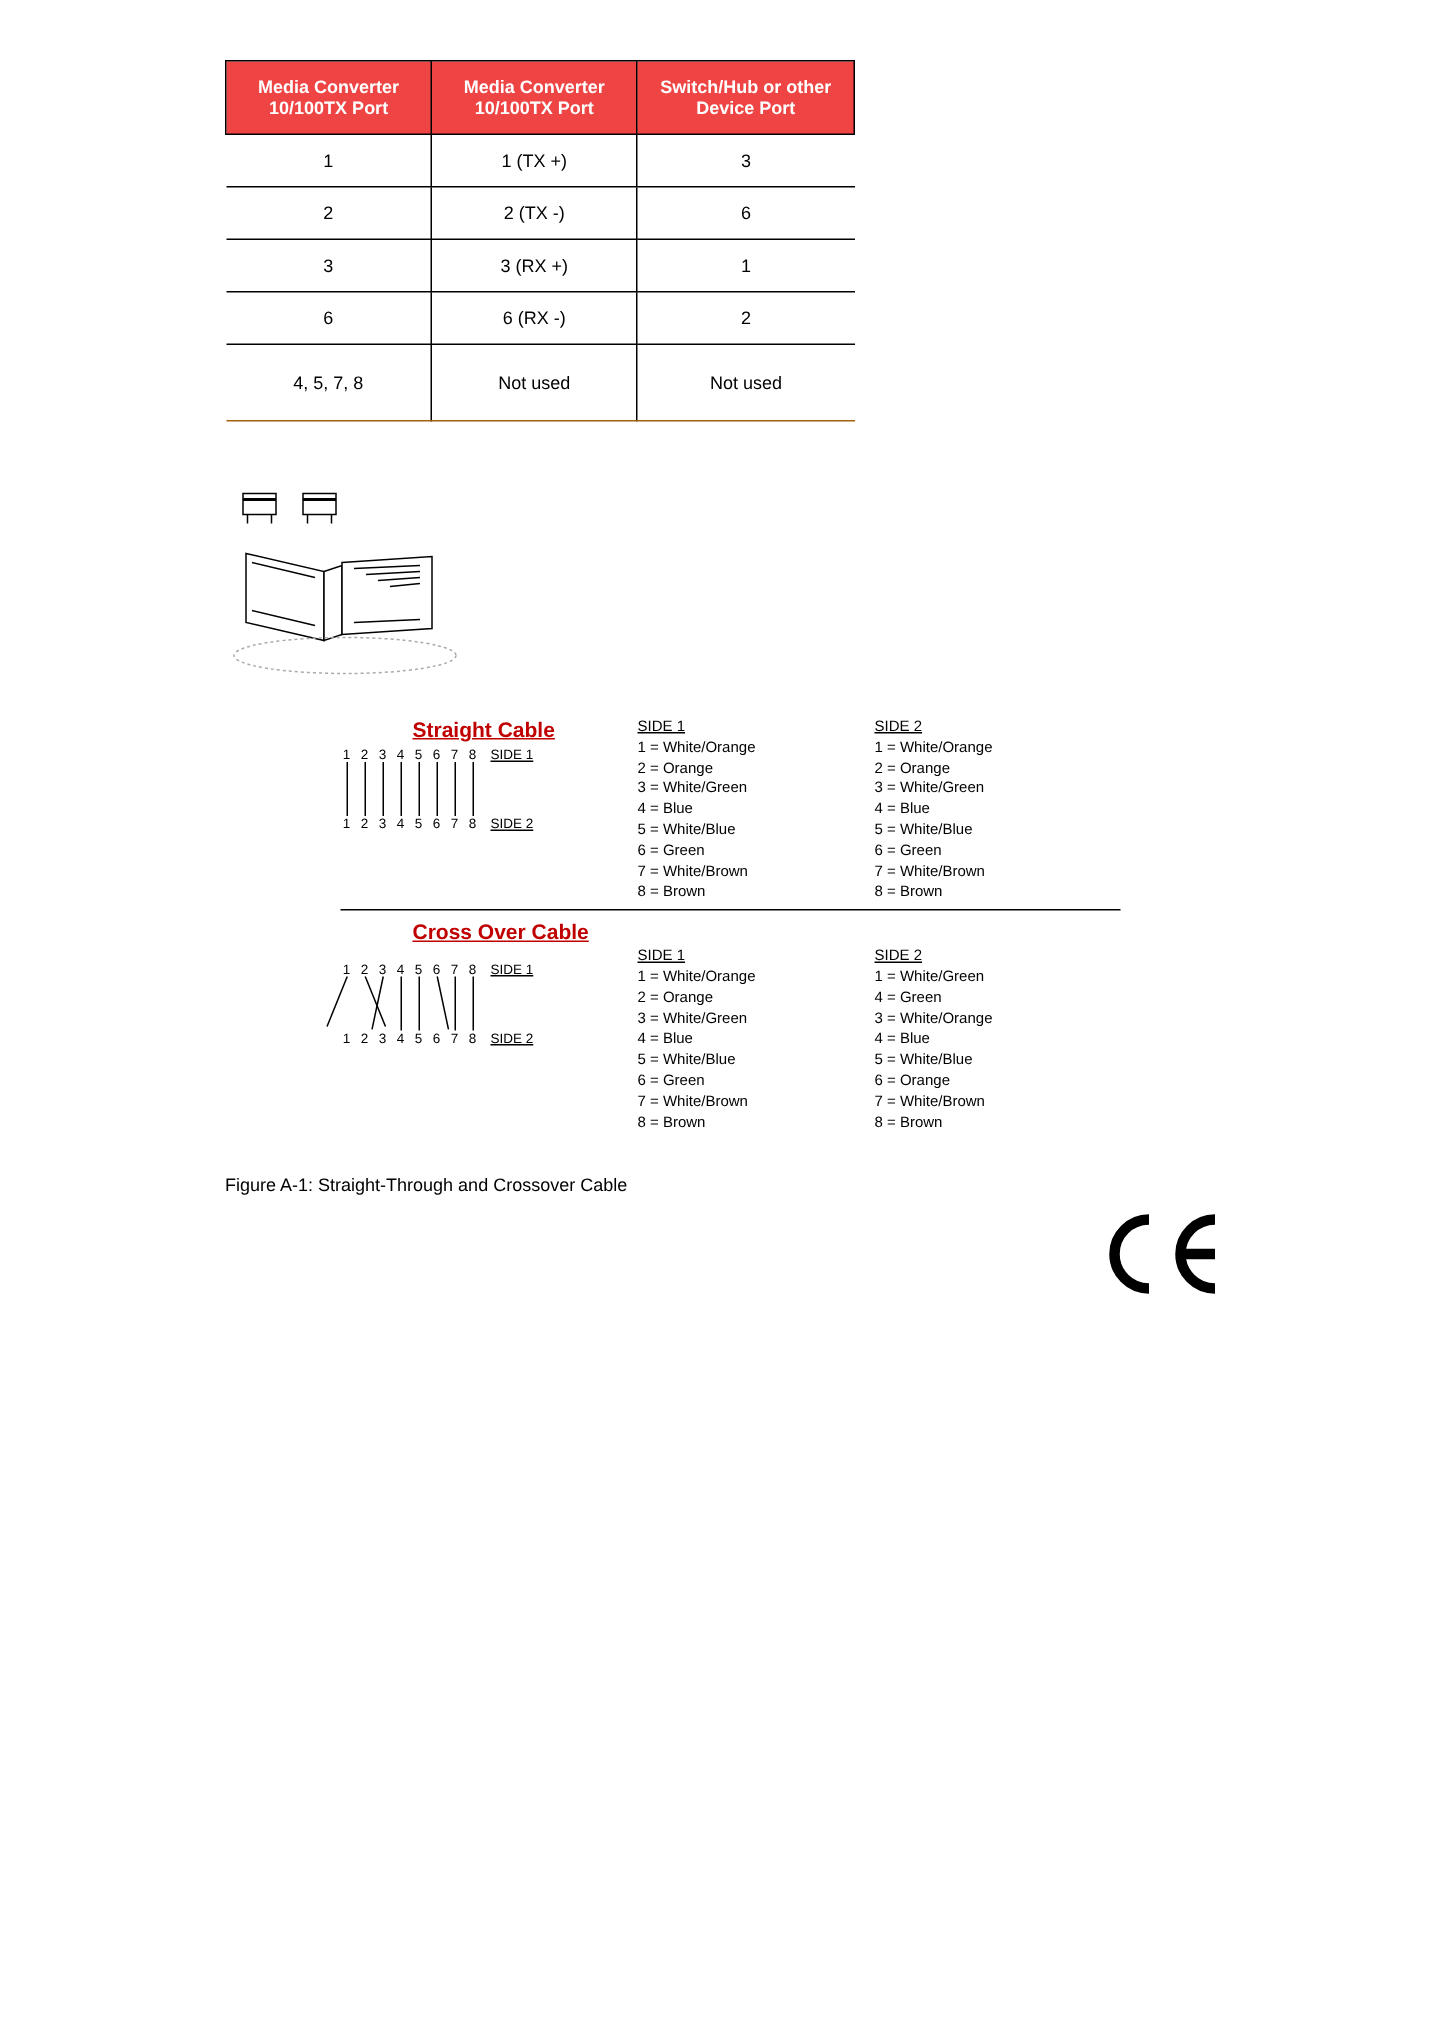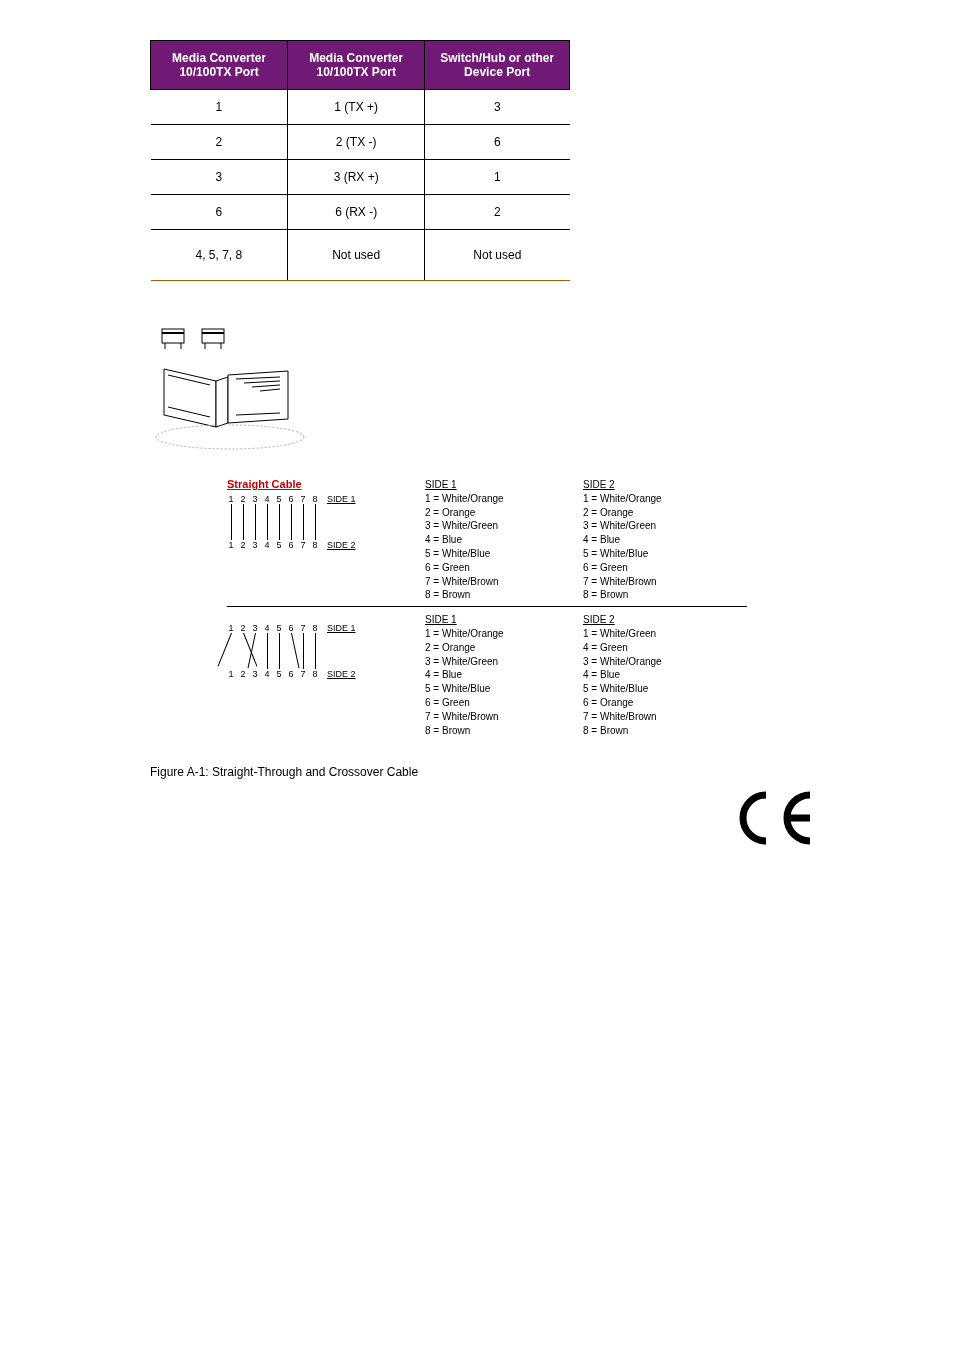--- a/index.html
+++ b/index.html
@@ -18,21 +18,21 @@
     border-collapse: collapse;
     width: 420px;
     margin-bottom: 30px;
   }
   .pin-table th, .pin-table td {
     padding: 10px 8px;
     text-align: center;
     font-size: 12px;
   }
   .pin-table thead th {
-    background: #701a75;
+    background: #ef4444;
     color: #fff;
     font-weight: bold;
     border: 1px solid #000;
   }
   .pin-table tbody td {
     border: 1px solid #000;
   }
   .pin-table tbody td:first-child {
     border-left: none;
   }
@@ -56,21 +56,22 @@
   .wiring-figure {
     margin: 14px auto 28px auto;
     width: 520px;
     font-family: Tahoma, Arial, sans-serif;
     font-size: 10px;
   }
   .wiring-figure .title {
     font-weight: bold;
     color: #c00000;
     text-decoration: underline;
-    font-size: 11px;
+    font-size: 14px;
+    margin-left: 48px;
   }
   .wiring-figure .side-label {
     text-decoration: underline;
     font-size: 10px;
   }
   .wiring-figure .row {
     display: flex;
     gap: 28px;
   }
   .wiring-figure .diagram-box {
@@ -269,20 +270,21 @@
         <div>4 = Blue</div>
         <div>5 = White/Blue</div>
         <div>6 = Green</div>
         <div>7 = White/Brown</div>
         <div>8 = Brown</div>
       </div>
     </div>
 
     <div class="divider"></div>
 
+    <div class="title">Cross Over Cable</div>
     <div class="row" style="align-items:flex-start; margin-top:2px;">
       <div class="diagram-box">
         <div class="pins-row" style="margin-top:10px;">
           <span class="pin">1</span>
           <span class="pin">2</span>
           <span class="pin">3</span>
           <span class="pin">4</span>
           <span class="pin">5</span>
           <span class="pin">6</span>
           <span class="pin">7</span>

